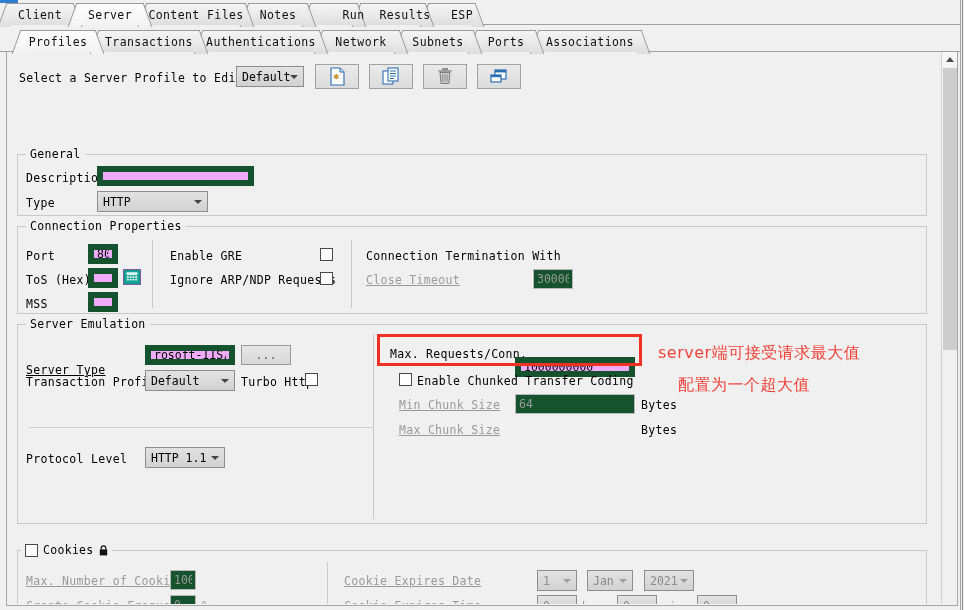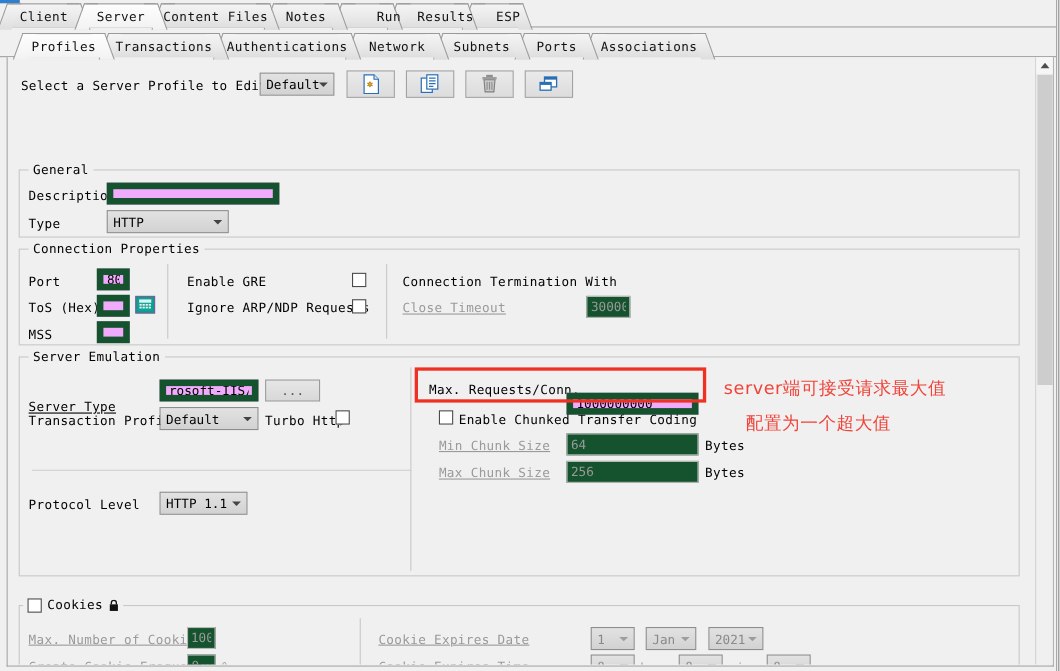--- a/index.html
+++ b/index.html
@@ -390,21 +390,20 @@
       <input class="tfield" style="left: 508px; top: 290px; width: 120px; margin-top: 15px;" value="1000000000">
 
       <div class="cbx" style="left:392px;top:321px;"></div>
       <span class="lab" style="left:410px;top:322px;">Enable Chunked Transfer Coding</span>
 
       <span class="lab dis" style="left:392px;top:346px;">Min Chunk Size</span>
       <input class="tfield dis" style="left: 508px; top: 342px; width: 120px;" readonly="" value="64">
       <span class="lab" style="left:634px;top:346px;">Bytes</span>
 
       <span class="lab dis" style="left:392px;top:371px;">Max Chunk Size</span>
-      <input class="tfield dis" style="left: 508px; top: 367px; width: 120px;" readonly="" value="256">
       <span class="lab" style="left:634px;top:371px;">Bytes</span>
 
       <div class="grp" style="left:10px;top:498px;width:910px;height:110px;"></div>
       <div style="position:absolute;left:14px;top:490px;background:#f0f0f0;padding:0 4px;height:16px;display:flex;align-items:center;">
         <div class="cbx" style="position:relative;left:0;top:0;"></div>
         <span class="lab" style="position:relative;left:0;top:0;margin-left:5px;">Cookies</span>
         <svg width="9" height="11" viewBox="0 0 9 11" style="margin-left:5px;">
           <path d="M2.2 4.6 V3.1 a2.3 2.3 0 0 1 4.6 0 V4.6" fill="none" stroke="#111" stroke-width="1.2"></path>
           <rect x="0.8" y="4.4" width="7.4" height="6" fill="#111"></rect>
         </svg>

